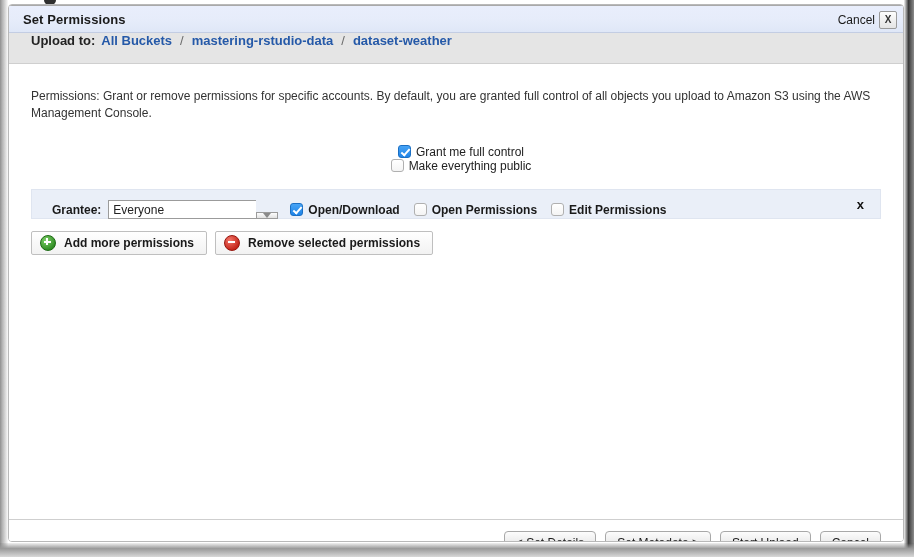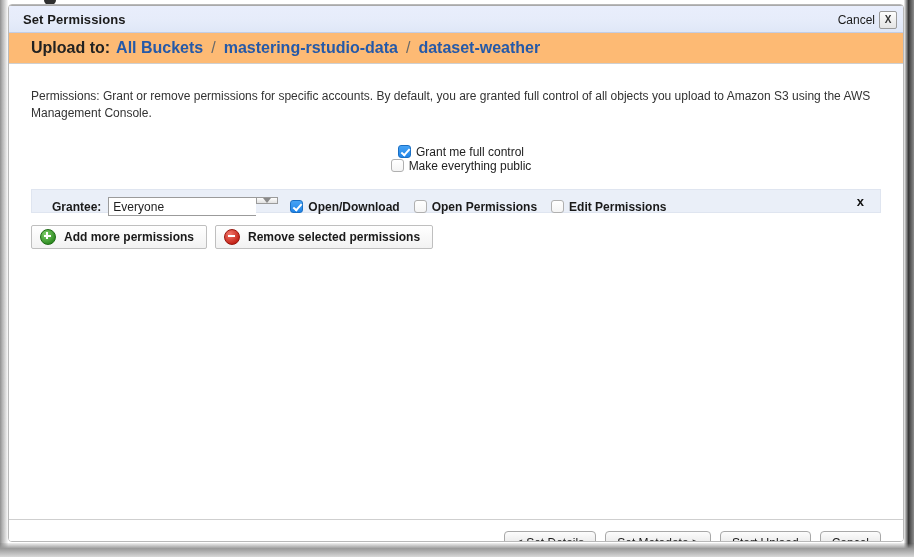--- a/index.html
+++ b/index.html
@@ -125,25 +125,24 @@
     font-weight: bold;
     color: #333;
     cursor: pointer;
     line-height: 1;
   }
 
   
   .breadcrumb-row {
     height: 30px;
     display: flex;
-    align-items: center;
     padding-left: 22px;
-    font-size: 16px;
+    font-size: 13px;
     border-bottom: 1px solid #cfcfcf;
-    background: #fdba74;
+    background: #e5e5e5;
   }
   .bc-label {
     font-weight: bold;
     color: #222;
     margin-right: 6px;
   }
   .bc-link {
     color: #2559a8;
     font-weight: bold;
     text-decoration: none;
@@ -210,38 +209,38 @@
     width: 3px;
     height: 7px;
     border: solid #fff;
     border-width: 0 2px 2px 0;
     transform: rotate(42deg);
   }
 
   
   .grantee-row {
     margin: 16px 22px 0 22px;
-    height: 24px;
+    height: 30px;
     background: #eaeff8;
     border: 1px solid #dfe5f0;
     display: flex;
     align-items: center;
     padding: 12px 10px 0 20px;
     box-sizing: border-box;
     position: relative;
     font-size: 12px;
   }
   .grantee-label {
     font-weight: bold;
     color: #1a1a1a;
     margin-right: 7px;
   }
   .grantee-select {
     display: flex;
-    align-items: flex-start;
+    align-items: flex-end;
     height: 19px;
     margin-right: 12px;
   }
   .grantee-input {
     width: 148px;
     height: 19px;
     border: 1px solid #9b9b9b;
     border-right: none;
     background: #fff;
     font-size: 12px;

